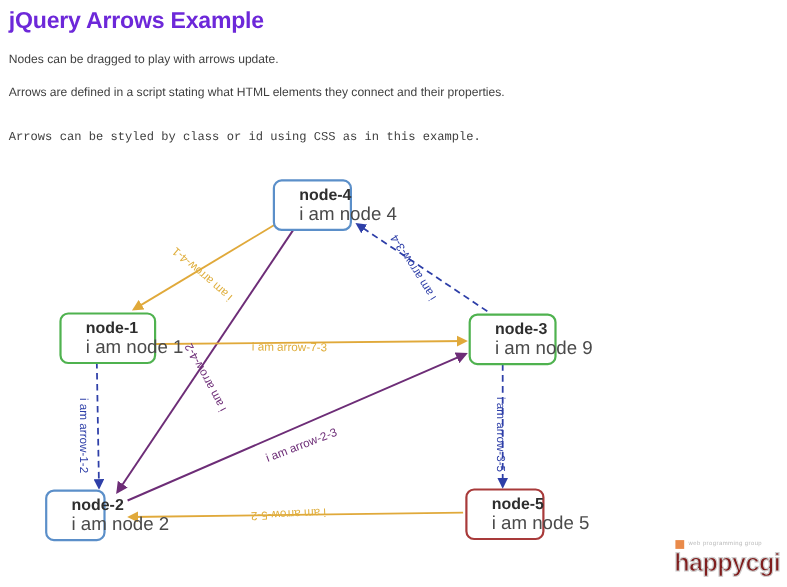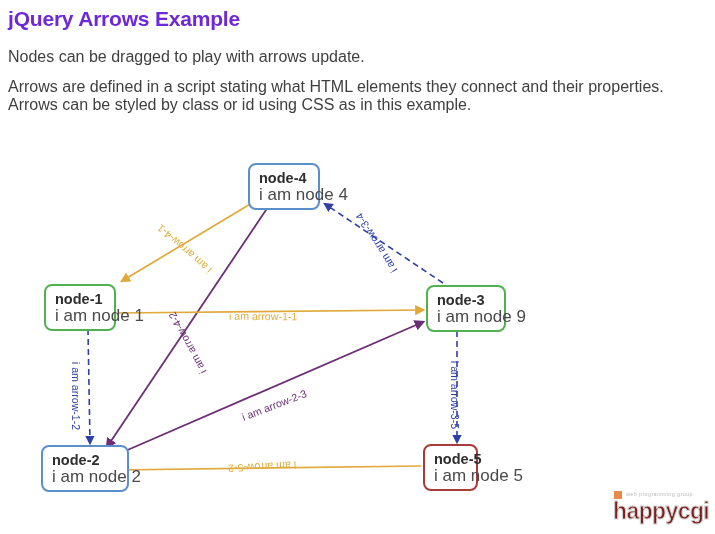--- a/index.html
+++ b/index.html
@@ -23,67 +23,67 @@
     font-size: 21px;
     font-weight: bold;
     color: #6d28d9;
     letter-spacing: -0.2px;
     white-space: nowrap;
   }
 
   .intro-line {
     position: absolute;
     left: 8px;
-    font-size: 16px;
+    font-size: 11px;
     color: #3f3f3f;
     white-space: nowrap;
   }
   #intro-line-0 { top: 48px; }
   #intro-line-1 { top: 78px; }
-  #intro-line-2 { top: 96px; }
+  #intro-line-2 { top: 119px; font-family: Liberation Mono, monospace; }
 
   
   #arrow-canvas {
     position: absolute;
     left: 0;
     top: 0;
     width: 715px;
     height: 534px;
     pointer-events: none;
   }
 
   
   .node {
     position: absolute;
     box-sizing: border-box;
     background: #ffffff;
     border: 2px solid #888;
     border-radius: 8px;
-    padding: 5px 9px 6px 9px;
+    padding: 5px 9px 6px 22px;
     z-index: 5;
   }
   .node-title {
     font-size: 14.5px;
     font-weight: bold;
     color: #2e2e2e;
     line-height: 17px;
     white-space: nowrap;
   }
   .node-sub {
     font-size: 17px;
     color: #4a4a4a;
     line-height: 15px;
     white-space: nowrap;
   }
 
   #node-4 { left: 248px; top: 163px; width: 72px; border-color: #5b8fc9; }
-  #node-1 { left: 44px;  top: 284px; width: 72px; border-color: #4fb24f; }
+  #node-1 { left: 54px;  top: 284px; width: 88px; border-color: #4fb24f; }
   #node-3 { left: 426px; top: 285px; width: 80px; border-color: #4fb24f; }
-  #node-2 { left: 41px;  top: 445px; width: 88px; border-color: #5b8fc9; }
-  #node-5 { left: 423px; top: 444px; width: 55px; border-color: #a83a3a; }
+  #node-2 { left: 41px;  top: 445px; width: 55px; border-color: #5b8fc9; }
+  #node-5 { left: 423px; top: 444px; width: 72px; border-color: #a83a3a; }
 
   
   .arrow-label {
     position: absolute;
     font-size: 10.6px;
     white-space: nowrap;
     z-index: 6;
     transform-origin: 50% 50%;
     background: transparent;
   }
@@ -172,21 +172,21 @@
 
   <line x1="457" y1="331" x2="457" y2="442" stroke="#2e3fa8" stroke-width="1.6" stroke-dasharray="6,4" marker-end="url(#head-blue)"></line>
 
   <line x1="116" y1="455" x2="423" y2="322" stroke="#6d2d77" stroke-width="1.8" marker-end="url(#head-purple)"></line>
 
   <line x1="421" y1="466" x2="118" y2="470" stroke="#e0a93a" stroke-width="1.7" marker-end="url(#head-orange)"></line>
 </svg>
 
 <div class="arrow-label lbl-orange" id="label-4-1">i am arrow-4-1</div>
 <div class="arrow-label lbl-purple" id="label-4-2">i am arrow-4-2</div>
-<div class="arrow-label lbl-orange" id="label-1-3">i am arrow-1-1</div>
+<div class="arrow-label lbl-orange" id="label-1-3">i am arrow-7-3</div>
 <div class="arrow-label lbl-blue" id="label-3-4">i am arrow-3-4</div>
 <div class="arrow-label lbl-blue" id="label-1-2">i am arrow-1-2</div>
 <div class="arrow-label lbl-blue" id="label-3-5">i am arrow-3-5</div>
 <div class="arrow-label lbl-purple" id="label-2-3">i am arrow-2-3</div>
 <div class="arrow-label lbl-orange" id="label-5-2">i am arrow-5-2</div>
 
 <div class="node" id="node-1">
   <div class="node-title">node-1</div>
   <div class="node-sub">i am node 1</div>
 </div>

